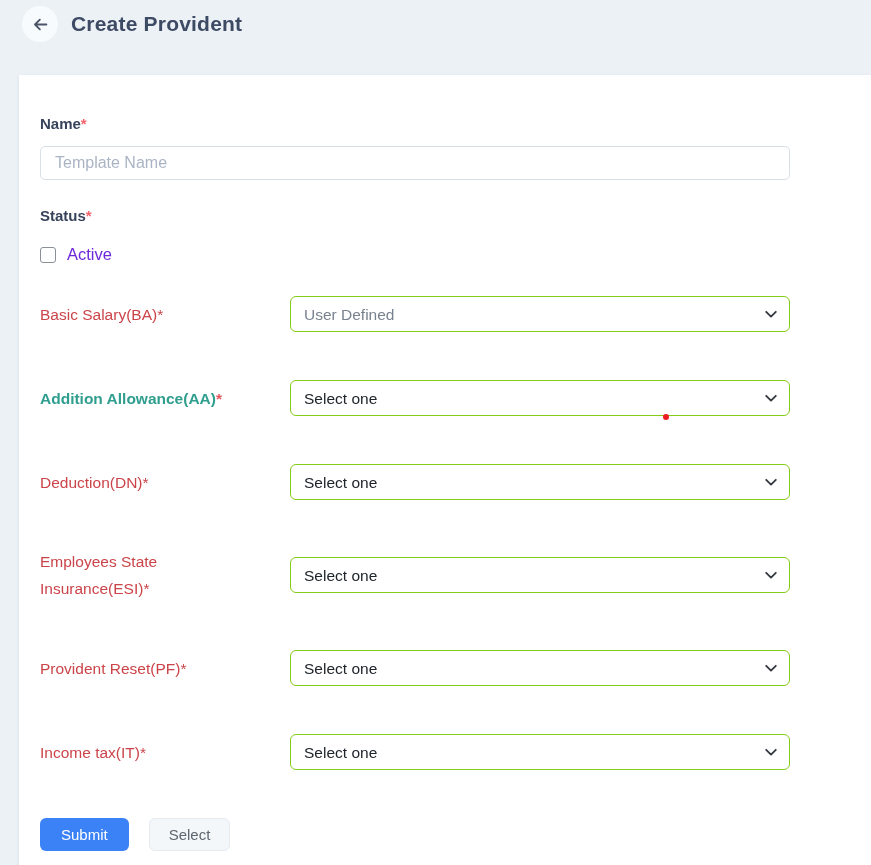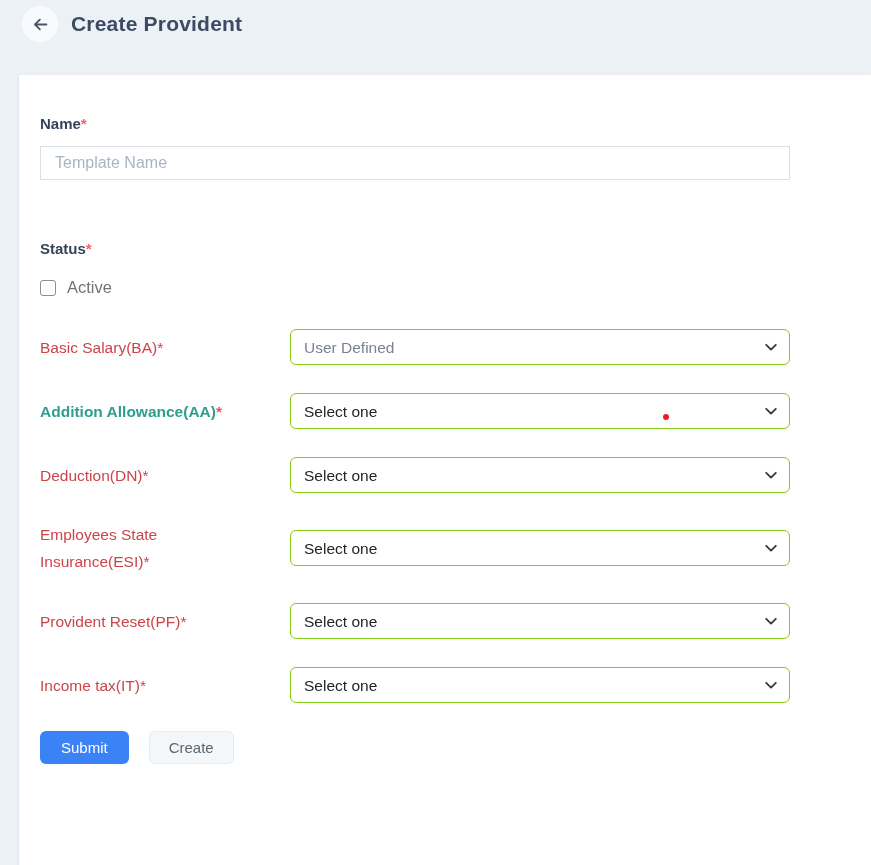--- a/index.html
+++ b/index.html
@@ -46,26 +46,26 @@
     font-size: 15px;
     font-weight: 700;
     color: #37435a;
     margin-bottom: 14px;
   }
   .ast-pink { color: #f2646c; font-weight: 700; }
   .text-input {
     width: 750px;
     height: 34px;
     border: 1px solid #d9dfe7;
-    border-radius: 0;
+    border-radius: 5px;
     padding: 0 14px;
     font-family: "Liberation Sans", sans-serif;
     font-size: 16px;
     color: #3a4456;
-    margin-bottom: 60px;
+    margin-bottom: 27px;
     outline: none;
   }
   .text-input::placeholder { color: #aab4c4; }
   .status-label { margin-bottom: 21px; }
   .checkbox-row {
     display: flex;
     align-items: center;
     margin-bottom: 32px;
   }
   .checkbox {
@@ -74,28 +74,28 @@
     width: 16px; height: 16px;
     border: 1.5px solid #8a9096;
     border-radius: 3px;
     background: #fff;
     cursor: pointer;
     flex: 0 0 auto;
   }
   .checkbox-label {
     margin-left: 11px;
     font-size: 16.5px;
-    color: #737373;
+    color: #6d28d9;
   }
   
   .form-row {
     display: grid;
     grid-template-columns: 250px 500px;
     align-items: center;
-    margin-bottom: 28px;
+    margin-bottom: 48px;
   }
   .row-label {
     font-size: 15.5px;
     line-height: 27px;
     padding-right: 35px;
   }
   .select-wrap { position: relative; width: 500px; }
   .select-wrap select {
     appearance: none;
     -webkit-appearance: none;
@@ -261,18 +261,18 @@
         <svg width="14" height="14" viewBox="0 0 16 16" fill="none">
             <path d="M2.5 5.5 8 11l5.5-5.5" stroke="#343a40" stroke-width="2.1" stroke-linecap="round" stroke-linejoin="round"></path>
           </svg>
       </span>
     </div>
   </div>
 
   
   <div class="btn-row">
     <button class="btn btn-submit" style="background-color: #3b82f6;">Submit</button>
-    <button class="btn btn-reset">Create</button>
+    <button class="btn btn-reset">Select</button>
   </div>
 
 </div>
 
 <div class="cursor-dot" style="background-color: rgb(237, 28, 36);"></div>
 
 </body></html>

